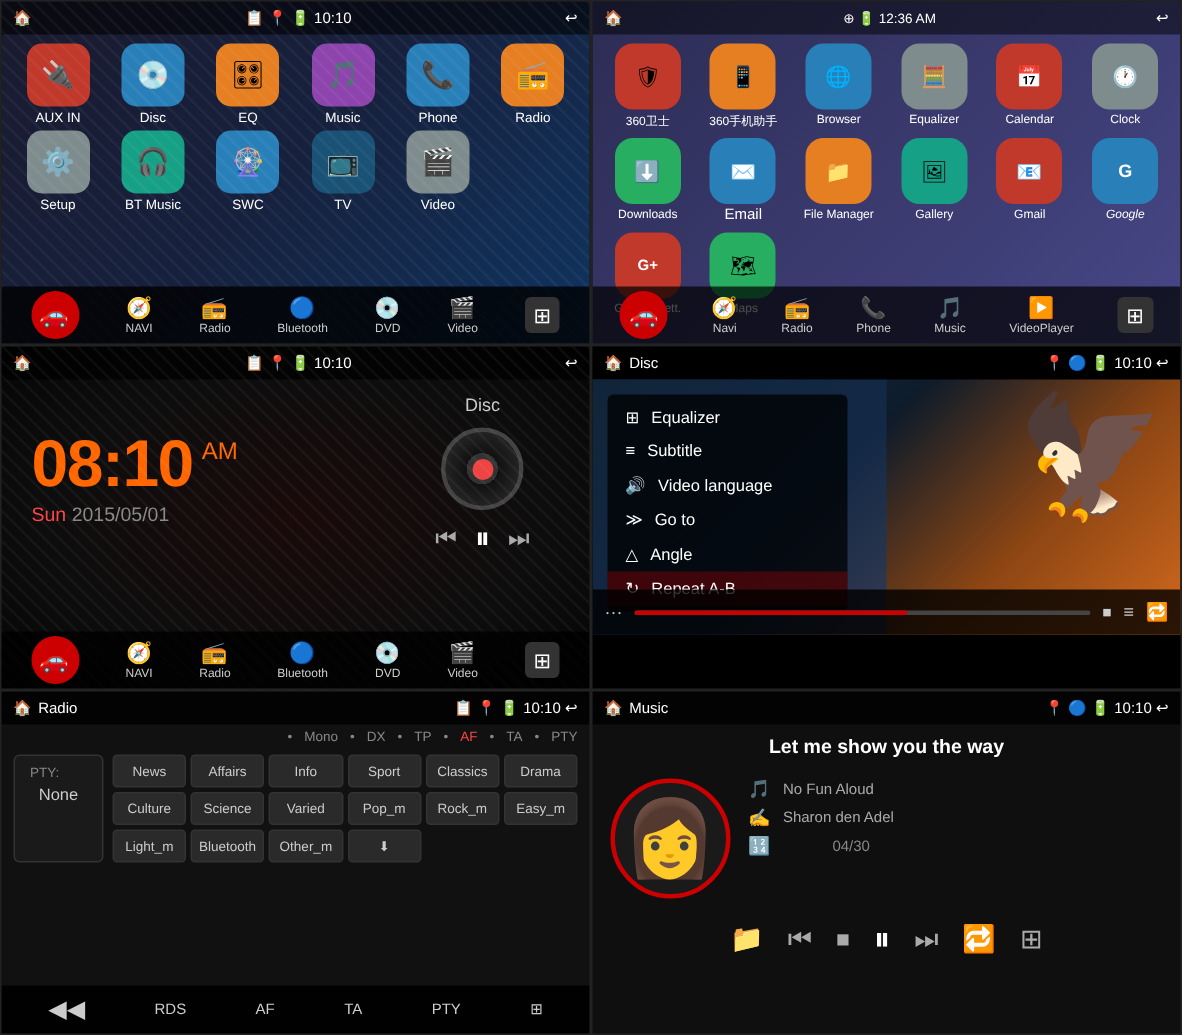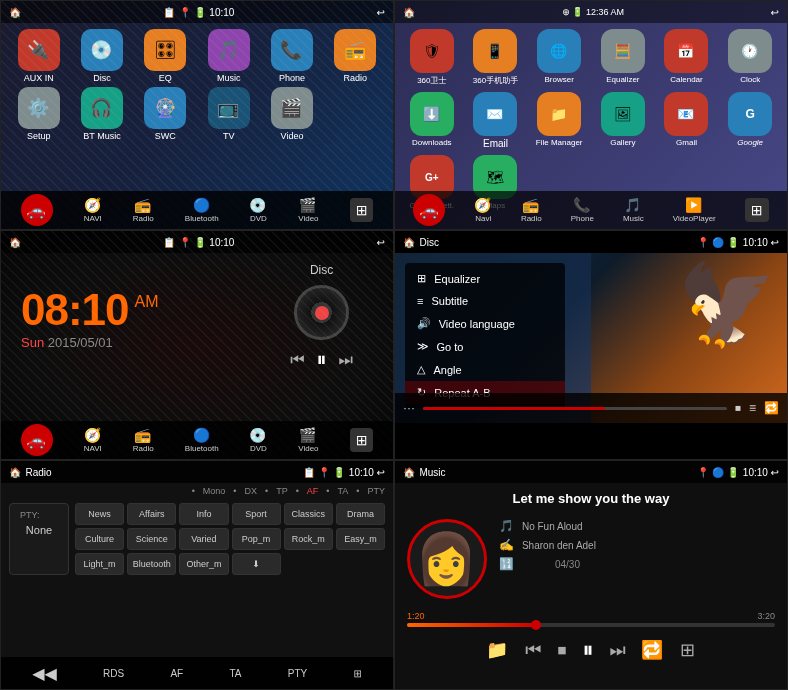--- a/index.html
+++ b/index.html
@@ -484,30 +484,20 @@
           <span class="meta-icon">✍</span>
           <span>Sharon den Adel</span>
         </div>
         <div class="meta-row">
           <span class="meta-icon">🔢</span>
           <span class="track-counter">04/30</span>
         </div>
       </div>
     </div>
   </div>
-  <div class="music-progress">
-    <div class="time-row">
-      <span class="time-current">1:20</span>
-      <span class="time-total">3:20</span>
-    </div>
-    <div class="prog-track">
-      <div class="prog-fill"></div>
-      <div class="prog-dot"></div>
-    </div>
-  </div>
   <div class="music-controls">
     <span class="mc-btn">📁</span>
     <span class="mc-btn">⏮</span>
     <span class="mc-btn">⏹</span>
     <span class="mc-btn play">⏸</span>
     <span class="mc-btn">⏭</span>
     <span class="mc-btn">🔁</span>
     <span class="mc-btn">⊞</span>
   </div>
 </div>

